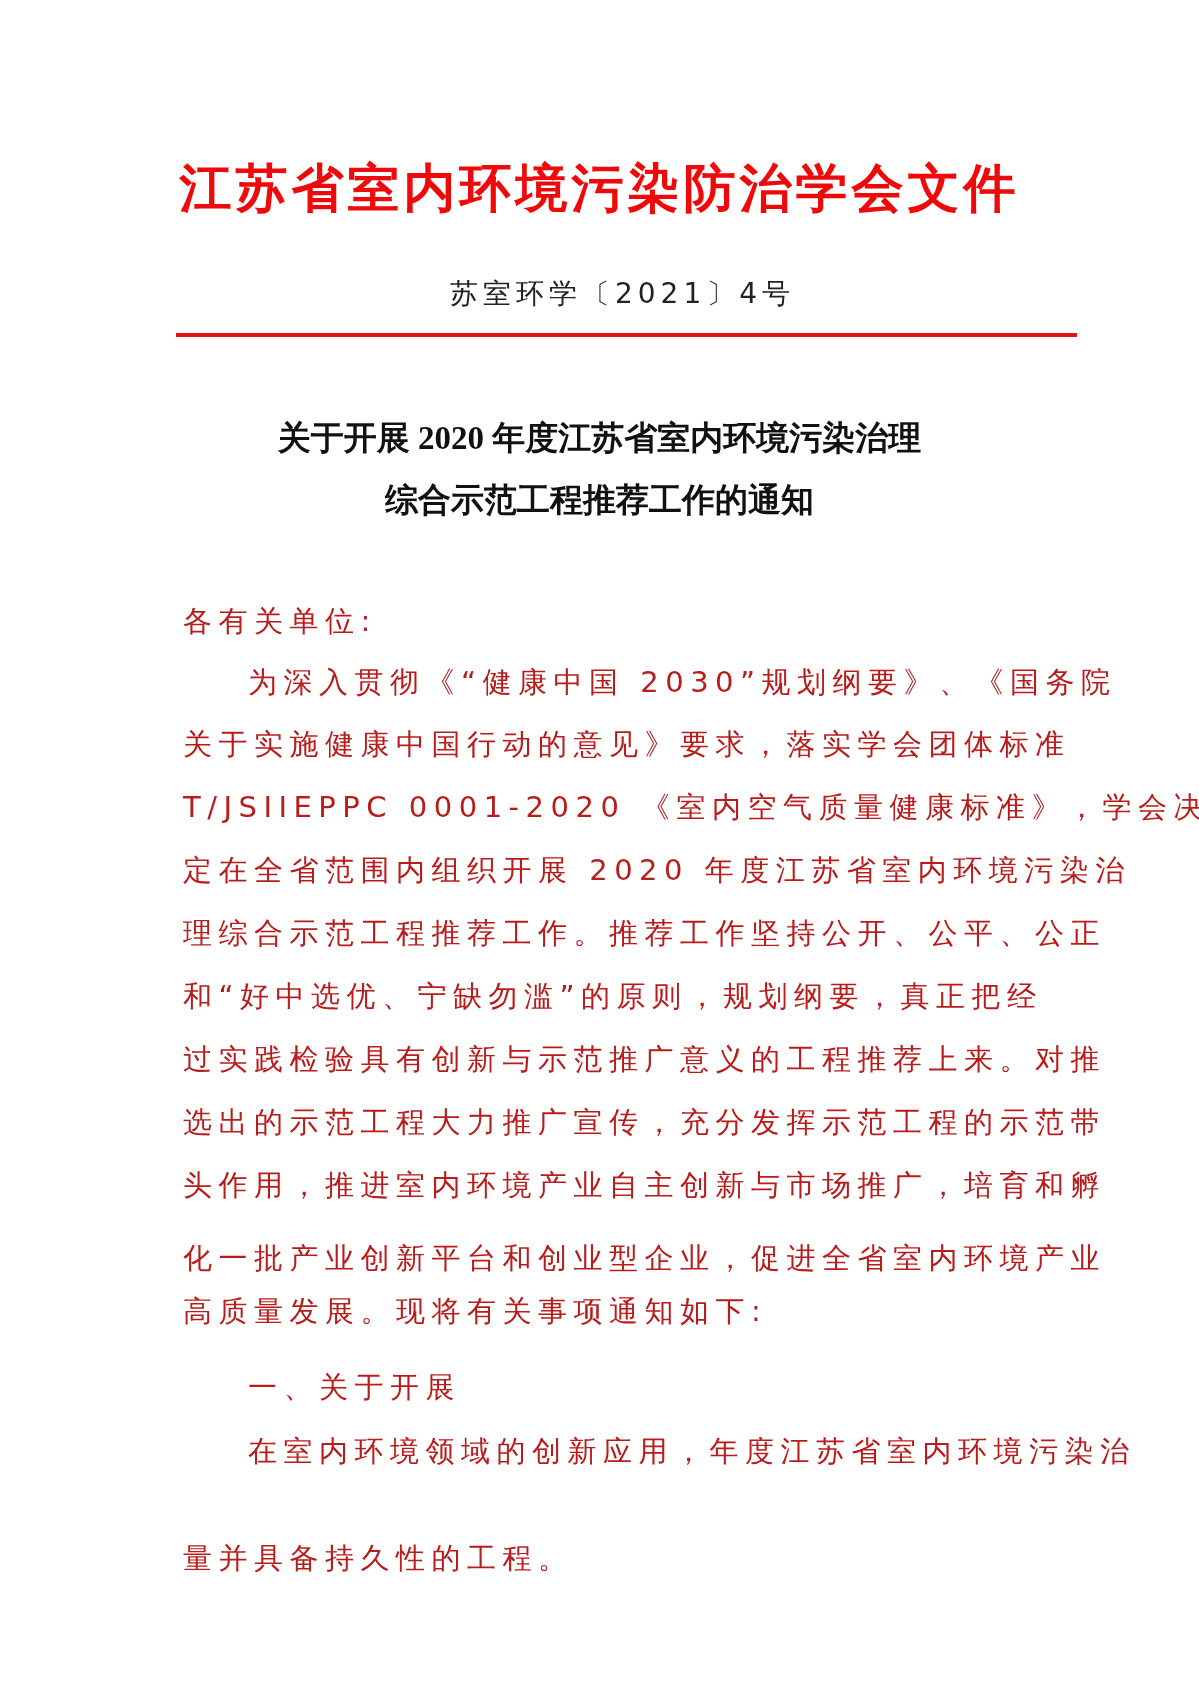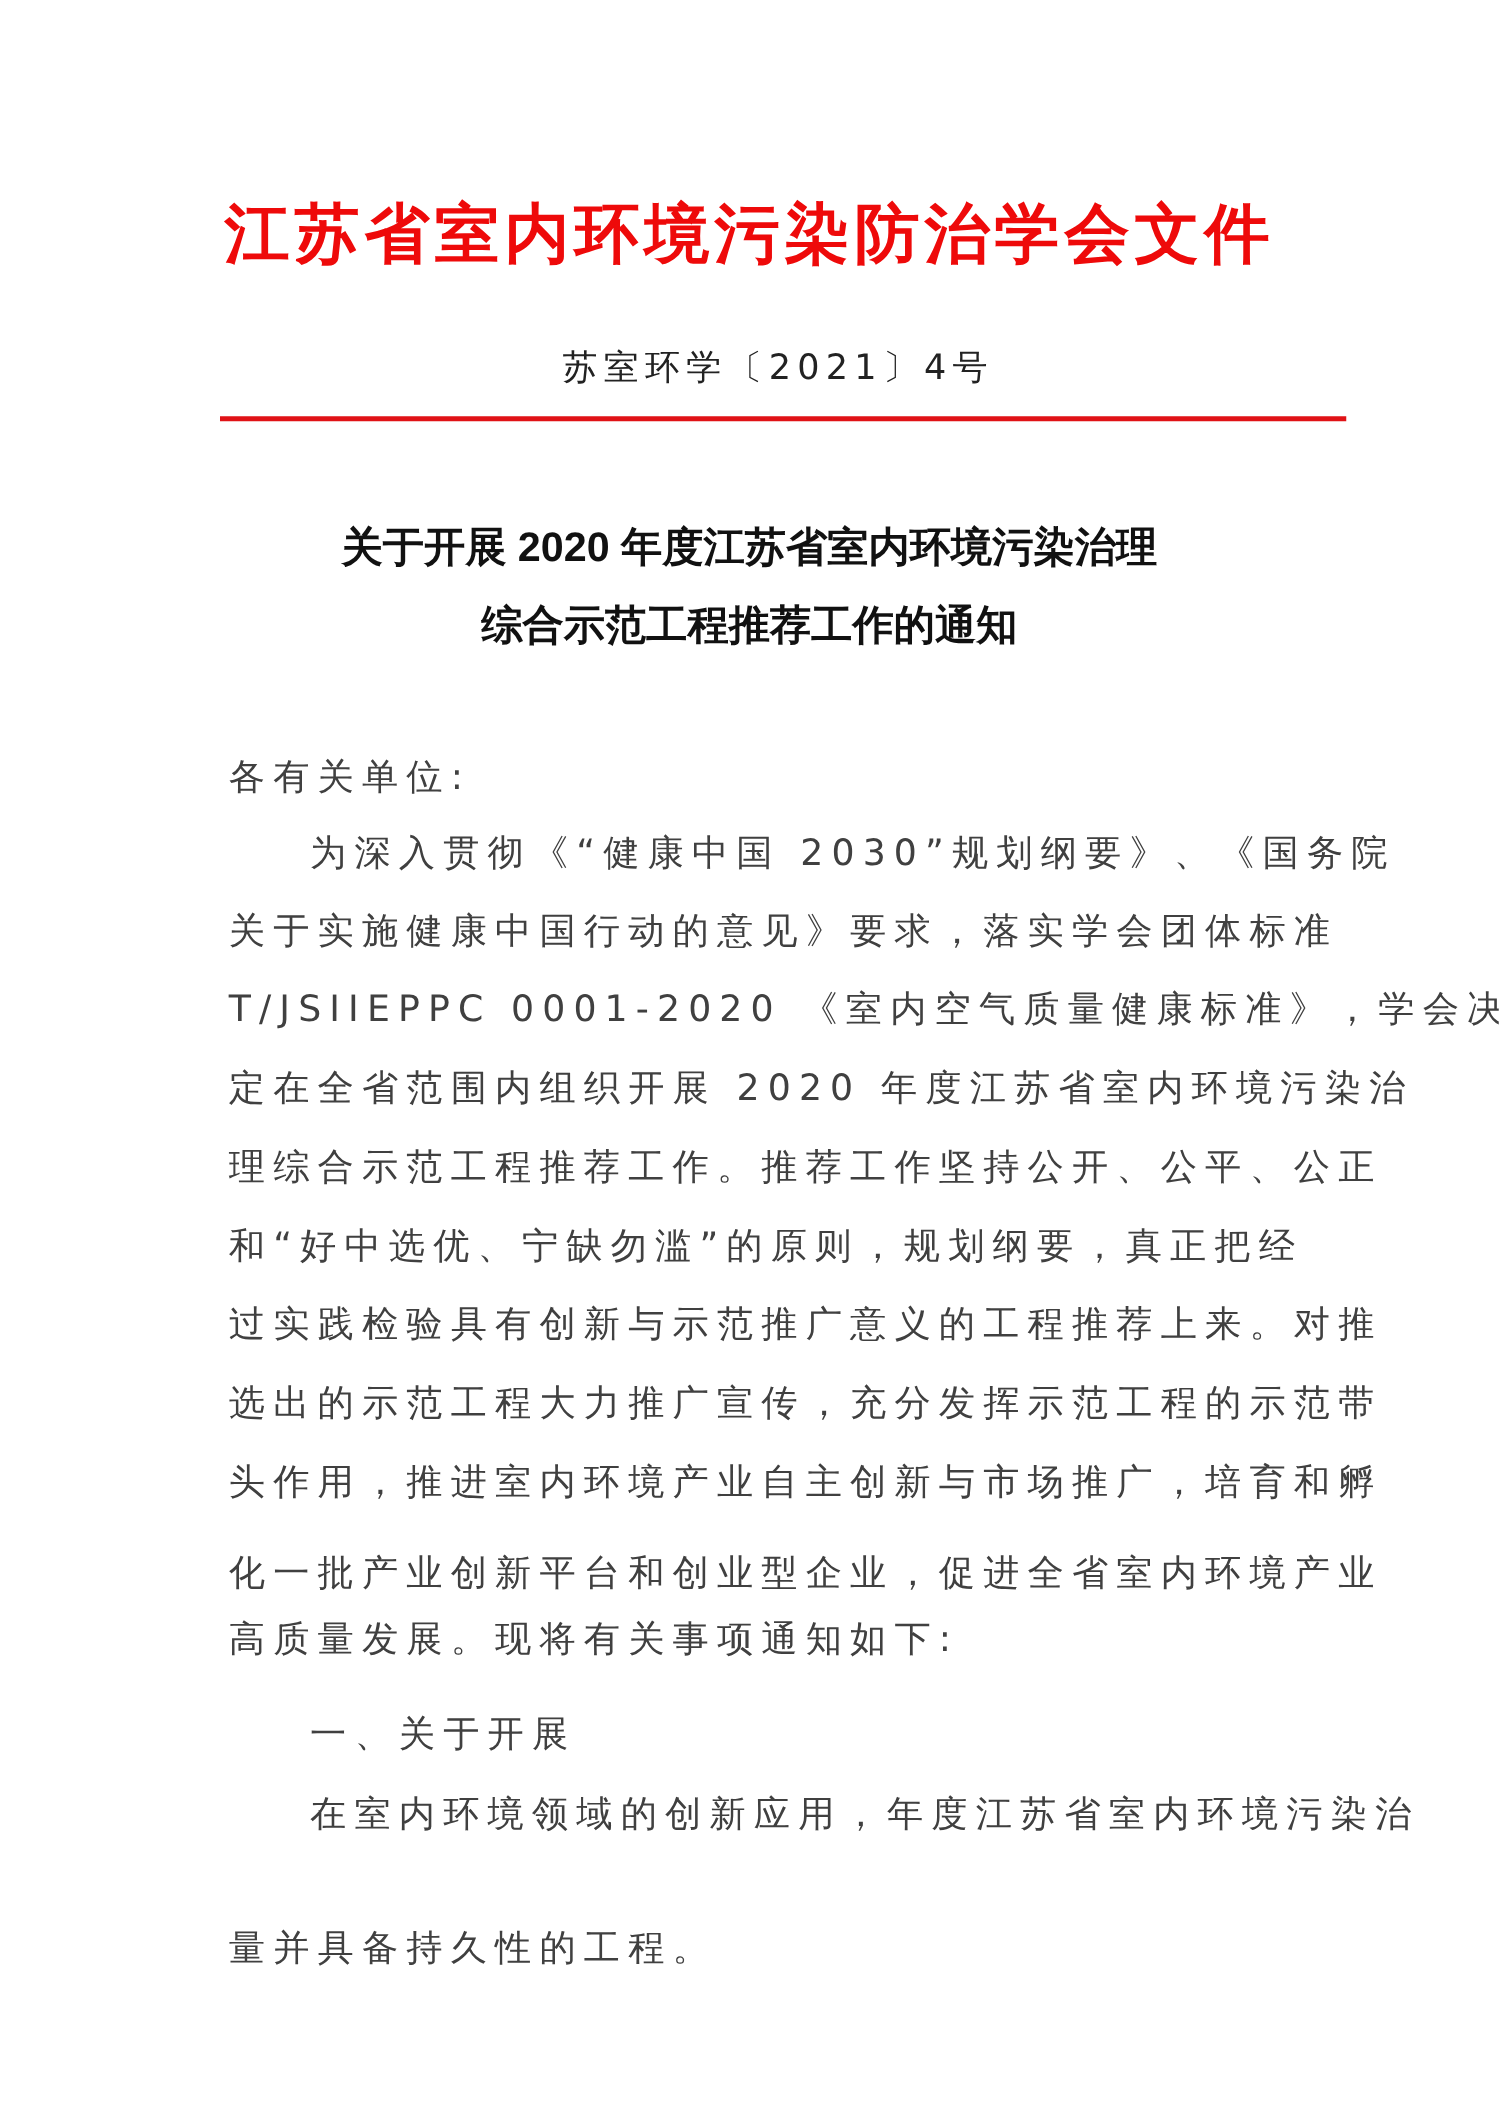--- a/index.html
+++ b/index.html
@@ -13,29 +13,29 @@
     line-height: 60px;
   }
   .doc-no {
     left: 0; width: 1199px; top: 276px; text-align: center;
     font-size: 28px; letter-spacing: 5px; line-height: 36px; color: #222;
     font-family: "DejaVu Sans", "Liberation Sans", sans-serif; font-weight: normal; padding-left: 23px;
   }
   .red-rule { left: 176px; top: 333px; width: 901px; height: 4px; background: #e01216; }
   .heading {
     left: 0; width: 1199px; text-align: center;
-    font-family: Liberation Sans, sans-serif;
+    font-family: Liberation Serif, serif;
     font-weight: bold; font-size: 33px; line-height: 40px; color: #111;
   }
   .h1 { top: 418px; }
   .h2 { top: 480px; }
   .line {
     left: 183px; width: 840px;
     font-family: "DejaVu Sans", "Liberation Sans", sans-serif;
-    font-size: 29px; line-height: 34px; letter-spacing: 6.5px; color: #404040;
+    font-size: 29px; line-height: 34px; letter-spacing: 6.5px; color: #b91c1c;
     white-space: nowrap; text-align: justify; text-align-last: justify;
   }
   .line.short { text-align-last: left; }
   .indent { left: 248px; width: 775px; }
 </style>
 </head>
 <body>
 
 <div class="abs org-title">江苏省室内环境污染防治学会文件</div>
 <div class="abs doc-no">苏室环学〔2021〕4号</div>

